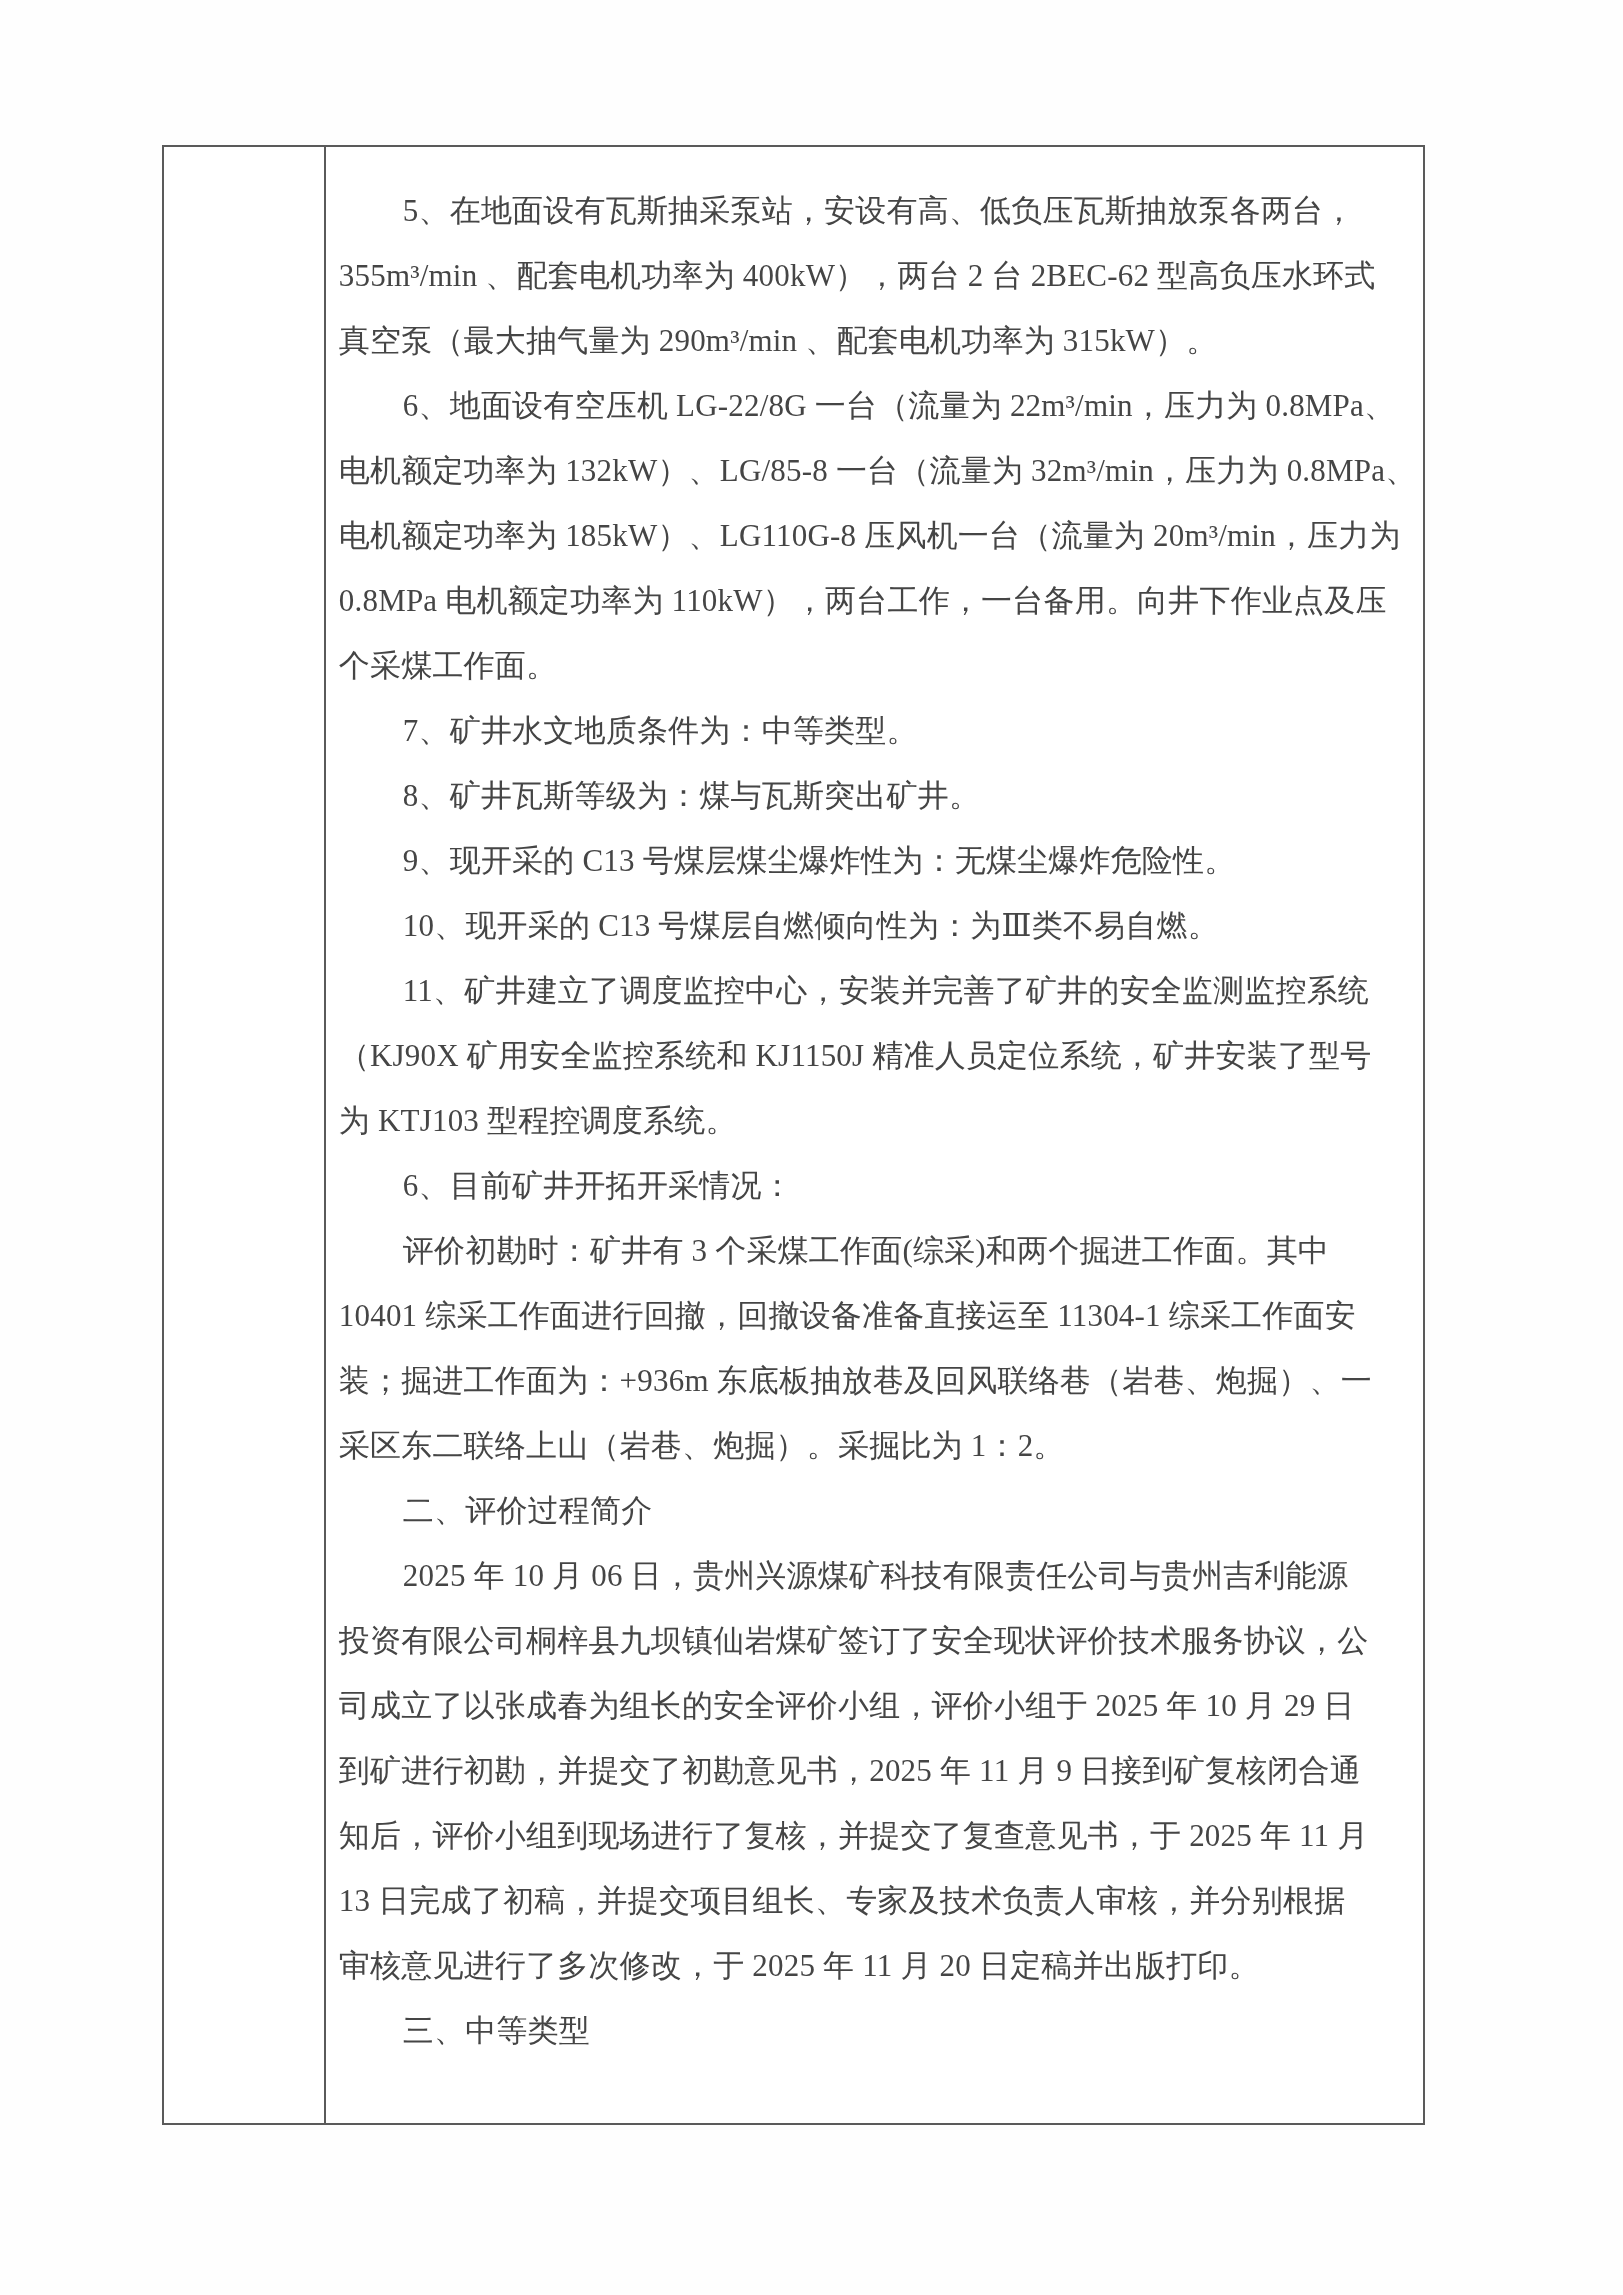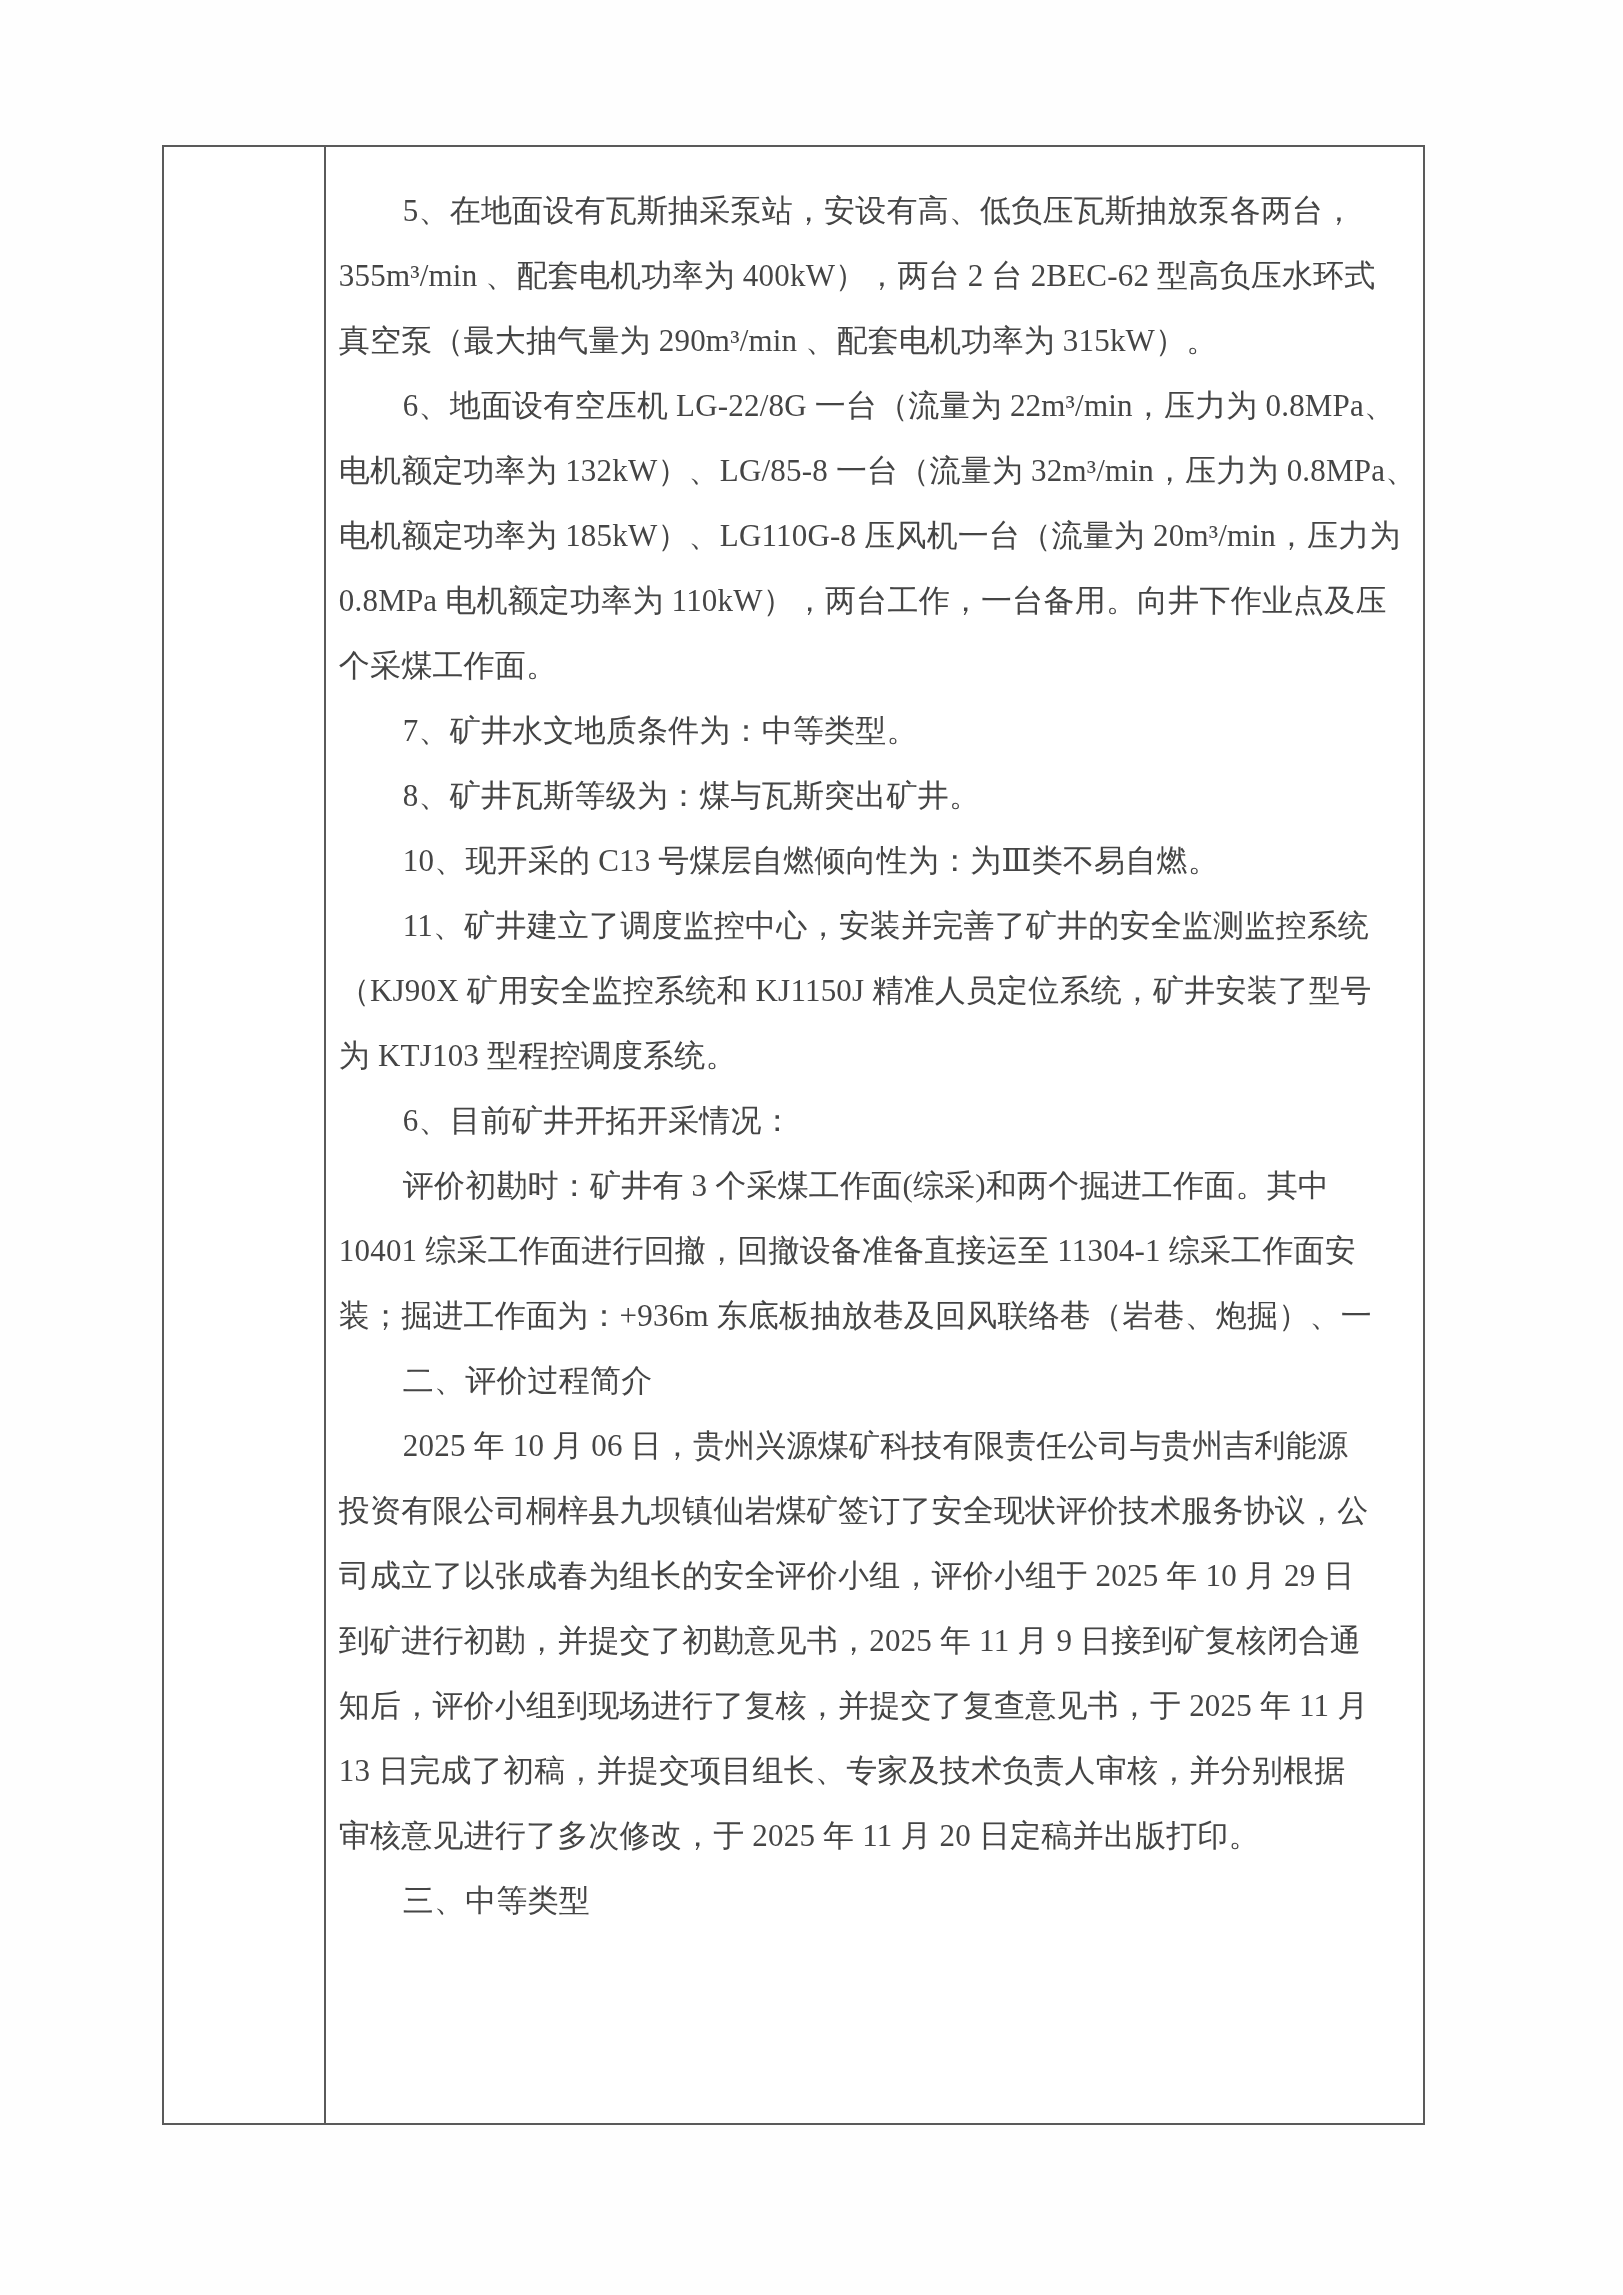--- a/index.html
+++ b/index.html
@@ -65,28 +65,30 @@
       <div class="line ind">5、在地面设有瓦斯抽采泵站，安设有高、低负压瓦斯抽放泵各两台，</div>
       <div class="line">355m³/min 、配套电机功率为 400kW），两台 2 台 2BEC-62 型高负压水环式</div>
       <div class="line">真空泵（最大抽气量为 290m³/min 、配套电机功率为 315kW）。</div>
       <div class="line ind">6、地面设有空压机 LG-22/8G 一台（流量为 22m³/min，压力为 0.8MPa、</div>
       <div class="line">电机额定功率为 132kW）、LG/85-8 一台（流量为 32m³/min，压力为 0.8MPa、</div>
       <div class="line">电机额定功率为 185kW）、LG110G-8 压风机一台（流量为 20m³/min，压力为</div>
       <div class="line">0.8MPa 电机额定功率为 110kW），两台工作，一台备用。向井下作业点及压</div>
       <div class="line">个采煤工作面。</div>
       <div class="line ind">7、矿井水文地质条件为：中等类型。</div>
       <div class="line ind">8、矿井瓦斯等级为：煤与瓦斯突出矿井。</div>
+      <div class="line ind">9、现开采的 C13 号煤层煤尘爆炸性为：无煤尘爆炸危险性。</div>
       <div class="line ind">10、现开采的 C13 号煤层自燃倾向性为：为Ⅲ类不易自燃。</div>
       <div class="line ind">11、矿井建立了调度监控中心，安装并完善了矿井的安全监测监控系统</div>
       <div class="line">（KJ90X 矿用安全监控系统和 KJ1150J 精准人员定位系统，矿井安装了型号</div>
       <div class="line">为 KTJ103 型程控调度系统。</div>
       <div class="line ind">6、目前矿井开拓开采情况：</div>
       <div class="line ind">评价初勘时：矿井有 3 个采煤工作面(综采)和两个掘进工作面。其中</div>
       <div class="line">10401 综采工作面进行回撤，回撤设备准备直接运至 11304-1 综采工作面安</div>
       <div class="line">装；掘进工作面为：+936m 东底板抽放巷及回风联络巷（岩巷、炮掘）、一</div>
+      <div class="line">采区东二联络上山（岩巷、炮掘）。采掘比为 1：2。</div>
       <div class="line ind">二、评价过程简介</div>
       <div class="line ind">2025 年 10 月 06 日，贵州兴源煤矿科技有限责任公司与贵州吉利能源</div>
       <div class="line">投资有限公司桐梓县九坝镇仙岩煤矿签订了安全现状评价技术服务协议，公</div>
       <div class="line">司成立了以张成春为组长的安全评价小组，评价小组于 2025 年 10 月 29 日</div>
       <div class="line">到矿进行初勘，并提交了初勘意见书，2025 年 11 月 9 日接到矿复核闭合通</div>
       <div class="line">知后，评价小组到现场进行了复核，并提交了复查意见书，于 2025 年 11 月</div>
       <div class="line">13 日完成了初稿，并提交项目组长、专家及技术负责人审核，并分别根据</div>
       <div class="line">审核意见进行了多次修改，于 2025 年 11 月 20 日定稿并出版打印。</div>
       <div class="line ind">三、中等类型</div>
     </div>

